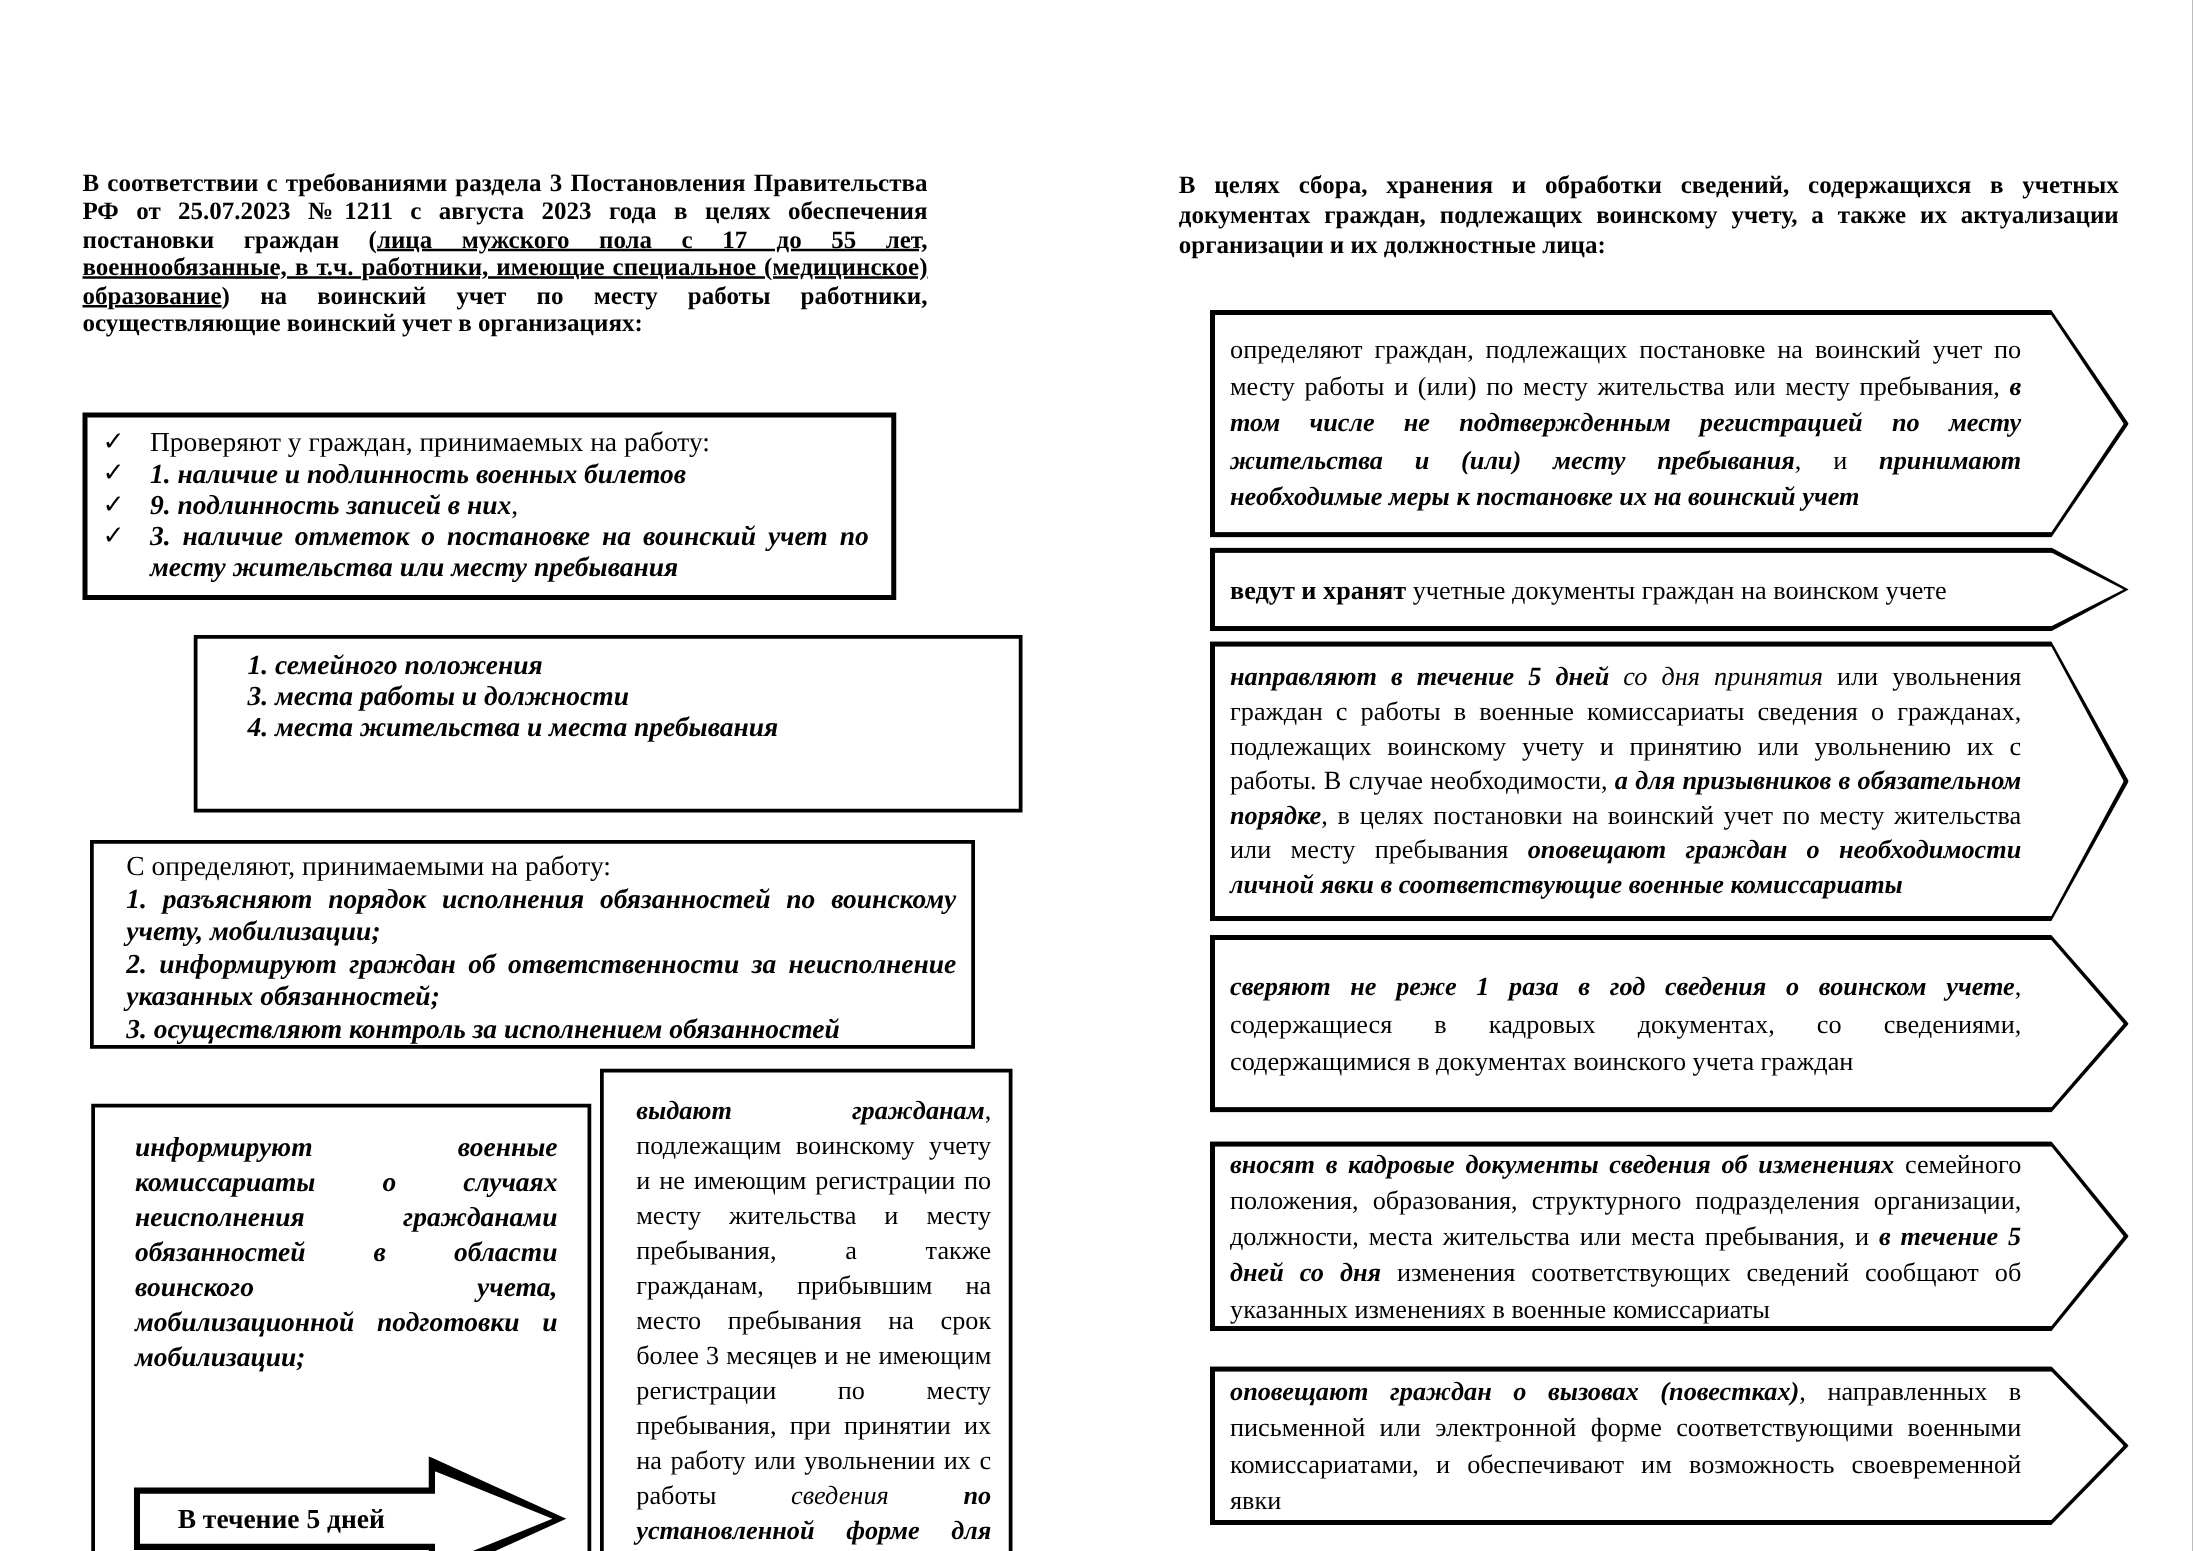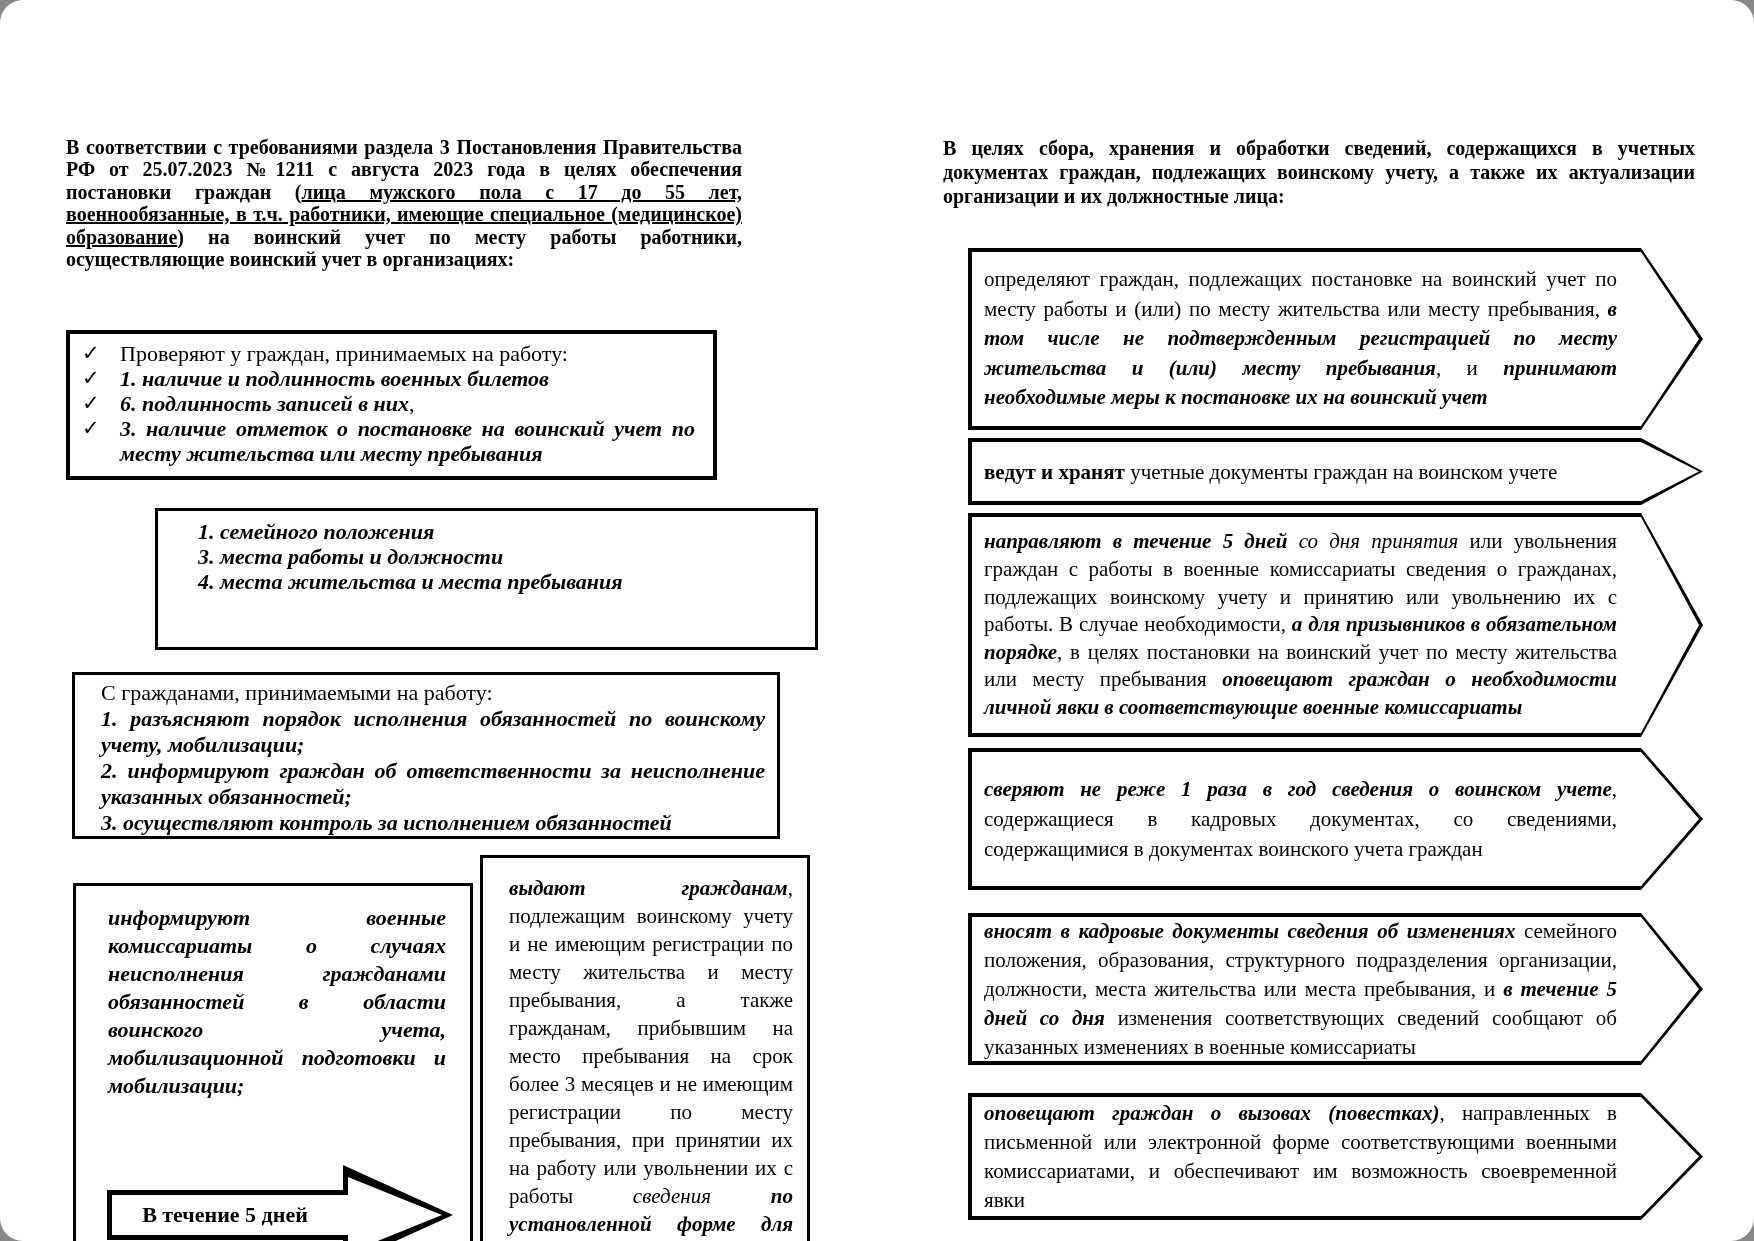--- a/index.html
+++ b/index.html
@@ -1,17 +1,17 @@
 <!DOCTYPE html>
 <html lang="ru"><head>
 <meta charset="utf-8">
 <style>
   html,body{margin:0;padding:0;background:#888;}
   .page{position:relative;width:1754px;height:1241px;margin:0 auto;background:#fff;overflow:hidden;
-        color:#000;font-family:"Liberation Serif","DejaVu Serif",serif;border-radius:23px;}
+        color:#000;font-family:"Liberation Serif","DejaVu Serif",serif;}
   
   .s-r{font-weight:normal;font-style:normal;}
   .s-b{font-weight:bold;}
   .s-i{font-style:italic;margin-top:16px;}
   .s-bi{font-weight:bold;font-style:italic;}
   .s-bu{font-weight:bold;text-decoration:underline;}
   .abs{position:absolute;}
   .just{text-align:justify;}
   
   #intro-left{left:66px;top:136px;width:676px;font-size:20px;line-height:22.4px;}
@@ -62,36 +62,36 @@
     <div class="chk-row">
       <span class="chk">✓</span>
       <span class="chk-text"><span class="s-r">Проверяют у граждан, принимаемых на работу:</span></span>
     </div>
     <div class="chk-row">
       <span class="chk">✓</span>
       <span class="chk-text"><span class="s-bi">1. наличие и подлинность военных билетов</span></span>
     </div>
     <div class="chk-row">
       <span class="chk">✓</span>
-      <span class="chk-text"><span class="s-bi">6. подлинность записей в них</span><span class="s-r">,</span></span>
+      <span class="chk-text"><span class="s-bi">9. подлинность записей в них</span><span class="s-r">,</span></span>
     </div>
     <div class="chk-row">
       <span class="chk">✓</span>
       <span class="chk-text"><span class="s-bi">3. наличие отметок о постановке на воинский учет по месту жительства или месту пребывания</span></span>
     </div>
   </div>
 
   <div class="box" id="box-fill">
     <div class="s-bi">1. семейного положения</div>
     <div class="s-bi">3. места работы и должности</div>
     <div class="s-bi">4. места жительства и места пребывания</div>
   </div>
 
   <div class="box" id="box-hire">
-    <div class="s-r">С гражданами, принимаемыми на работу:</div>
+    <div class="s-r">С определяют, принимаемыми на работу:</div>
     <p class="just"><span class="s-bi">1. разъясняют порядок исполнения обязанностей по воинскому учету, мобилизации;</span></p>
     <p class="just"><span class="s-bi">2. информируют граждан об ответственности за неисполнение указанных обязанностей;</span></p>
     <p class="just"><span class="s-bi">3. осуществляют контроль за исполнением обязанностей</span></p>
   </div>
 
   <div class="box just" id="box-inform"><span class="s-bi">информируют военные комиссариаты о случаях неисполнения гражданами обязанностей в области воинского учета, мобилизационной подготовки и мобилизации;</span></div>
 
   <div class="box just" id="box-issue"><span class="s-bi">выдают гражданам</span><span class="s-r">, подлежащим воинскому учету и не имеющим регистрации по месту жительства и месту пребывания, а также гражданам, прибывшим на место пребывания на срок более 3 месяцев и не имеющим регистрации по месту пребывания, при принятии их на работу или увольнении их с работы </span><span class="s-i">сведения </span><span class="s-bi">по установленной форме для постановки на воинский учет по месту пребывания в военных комиссариатах или органах</span></div>
 
   <div id="deadline-arrow">

